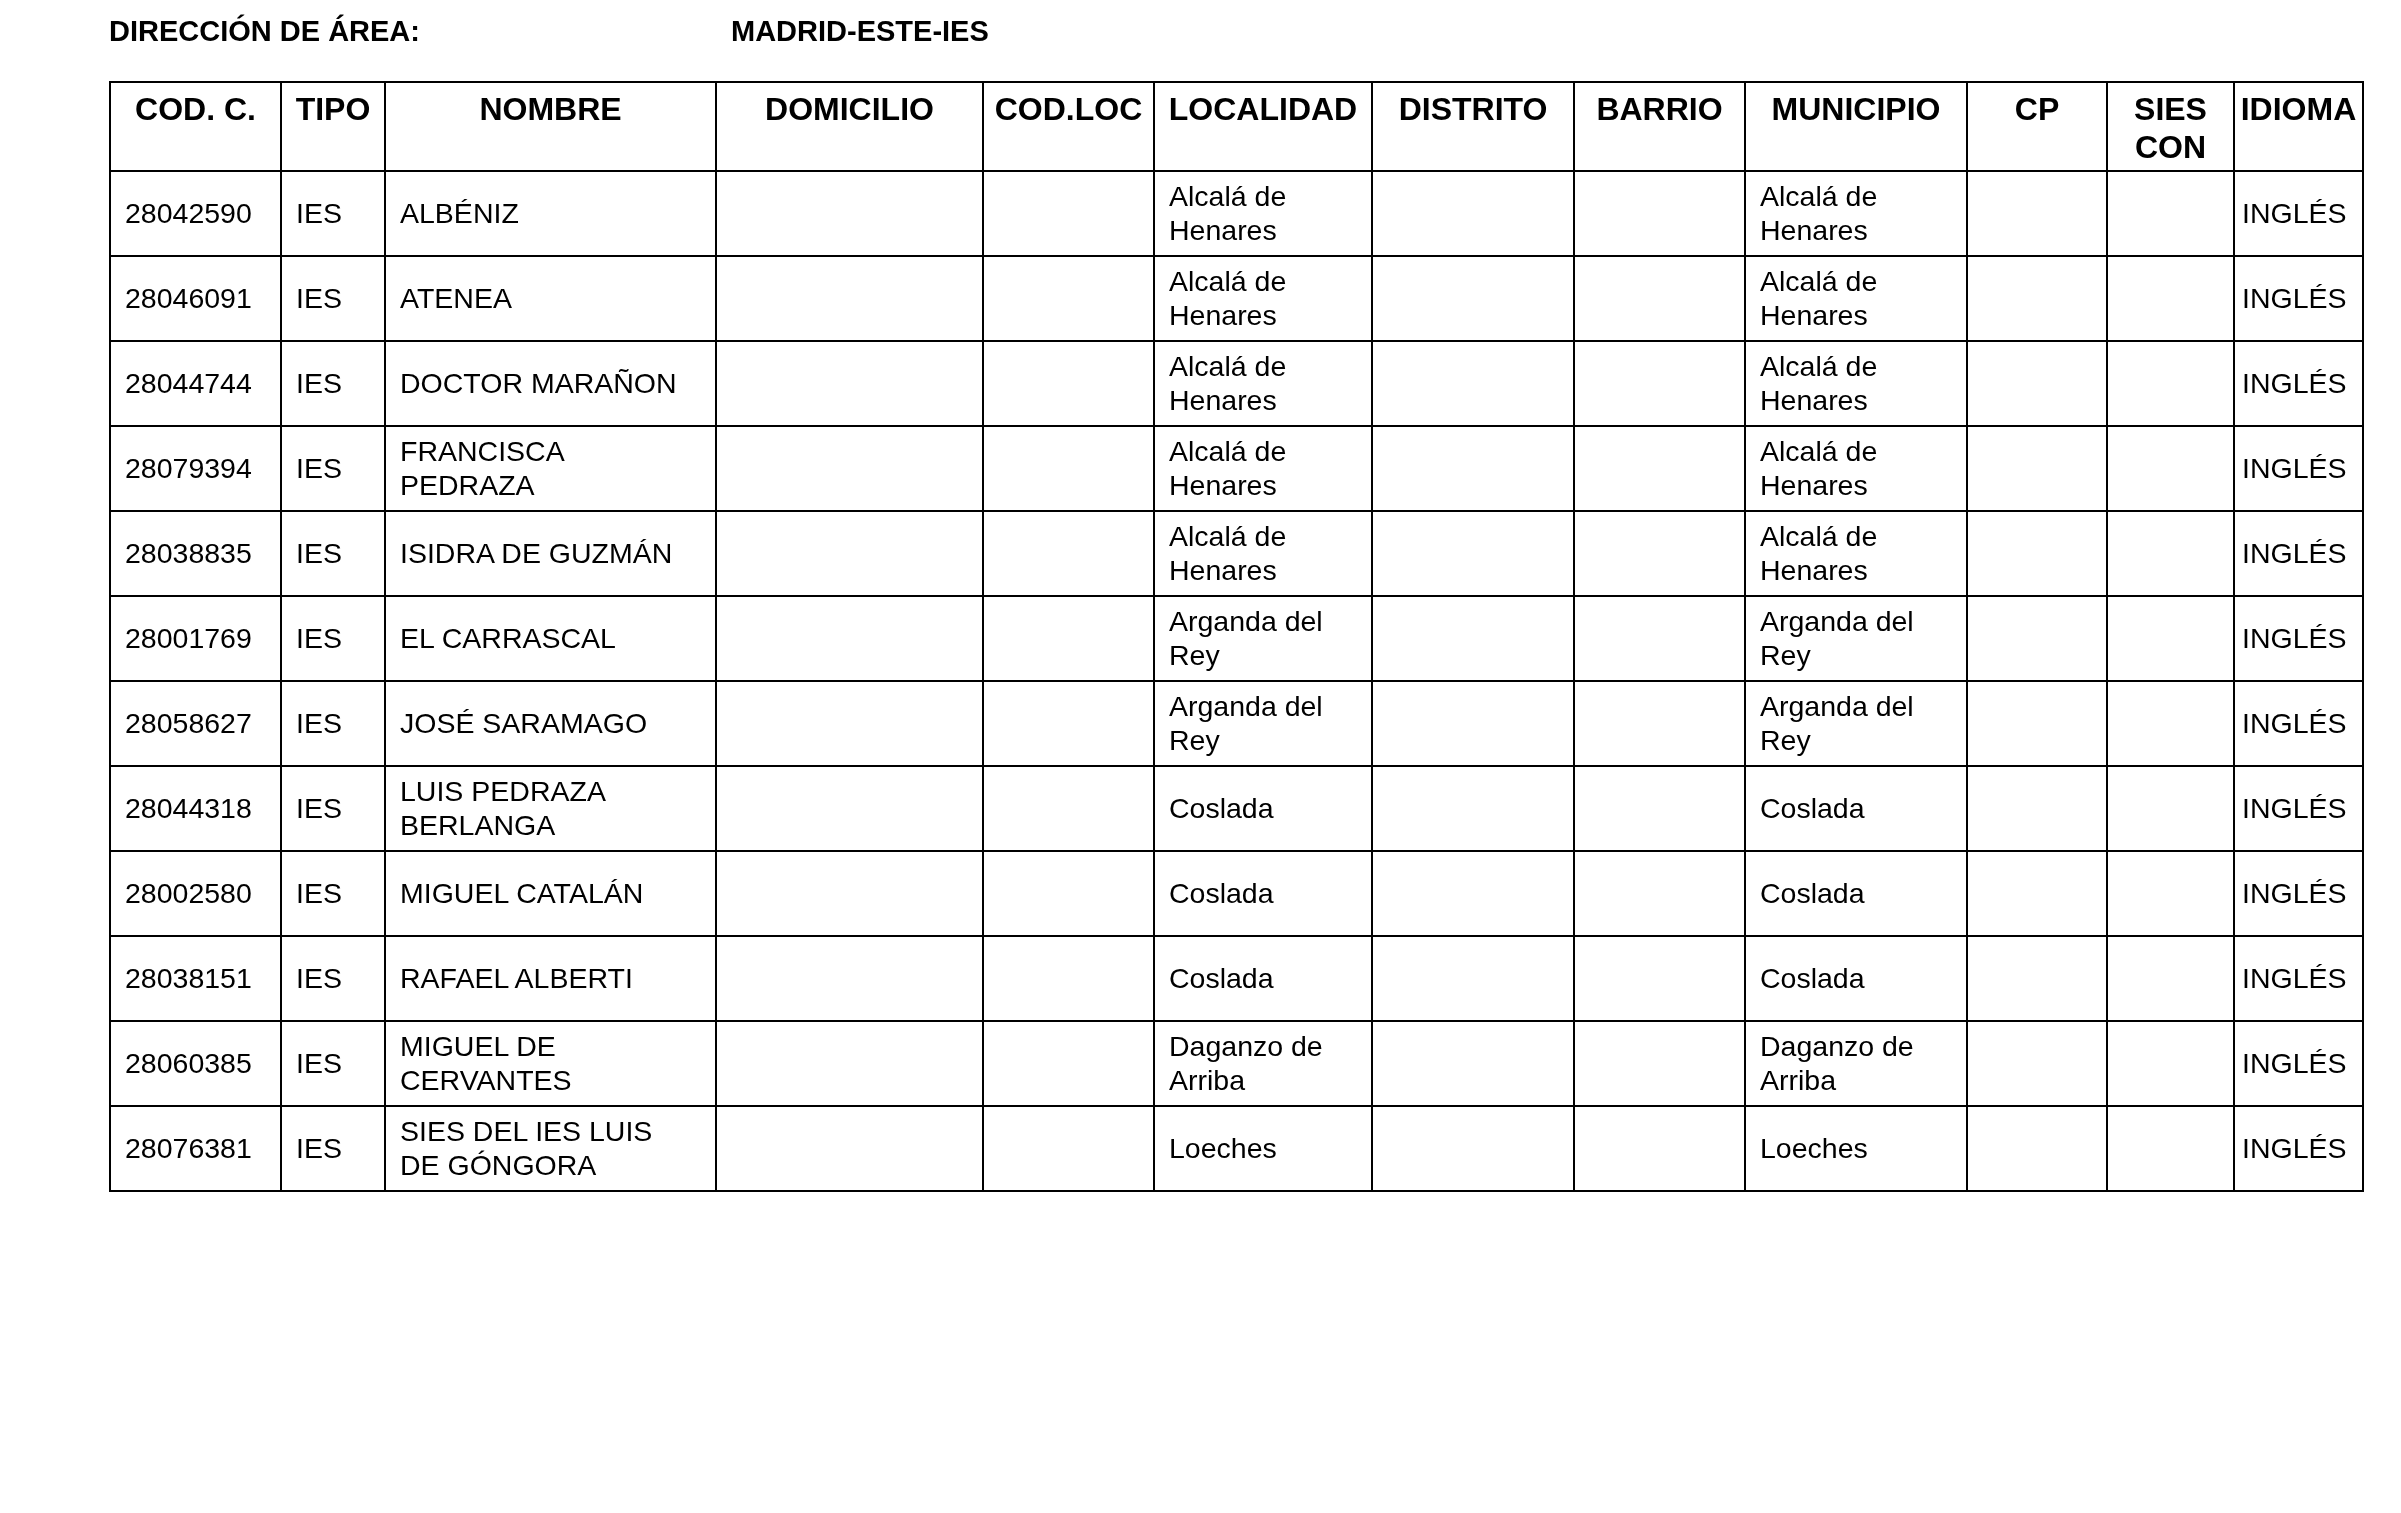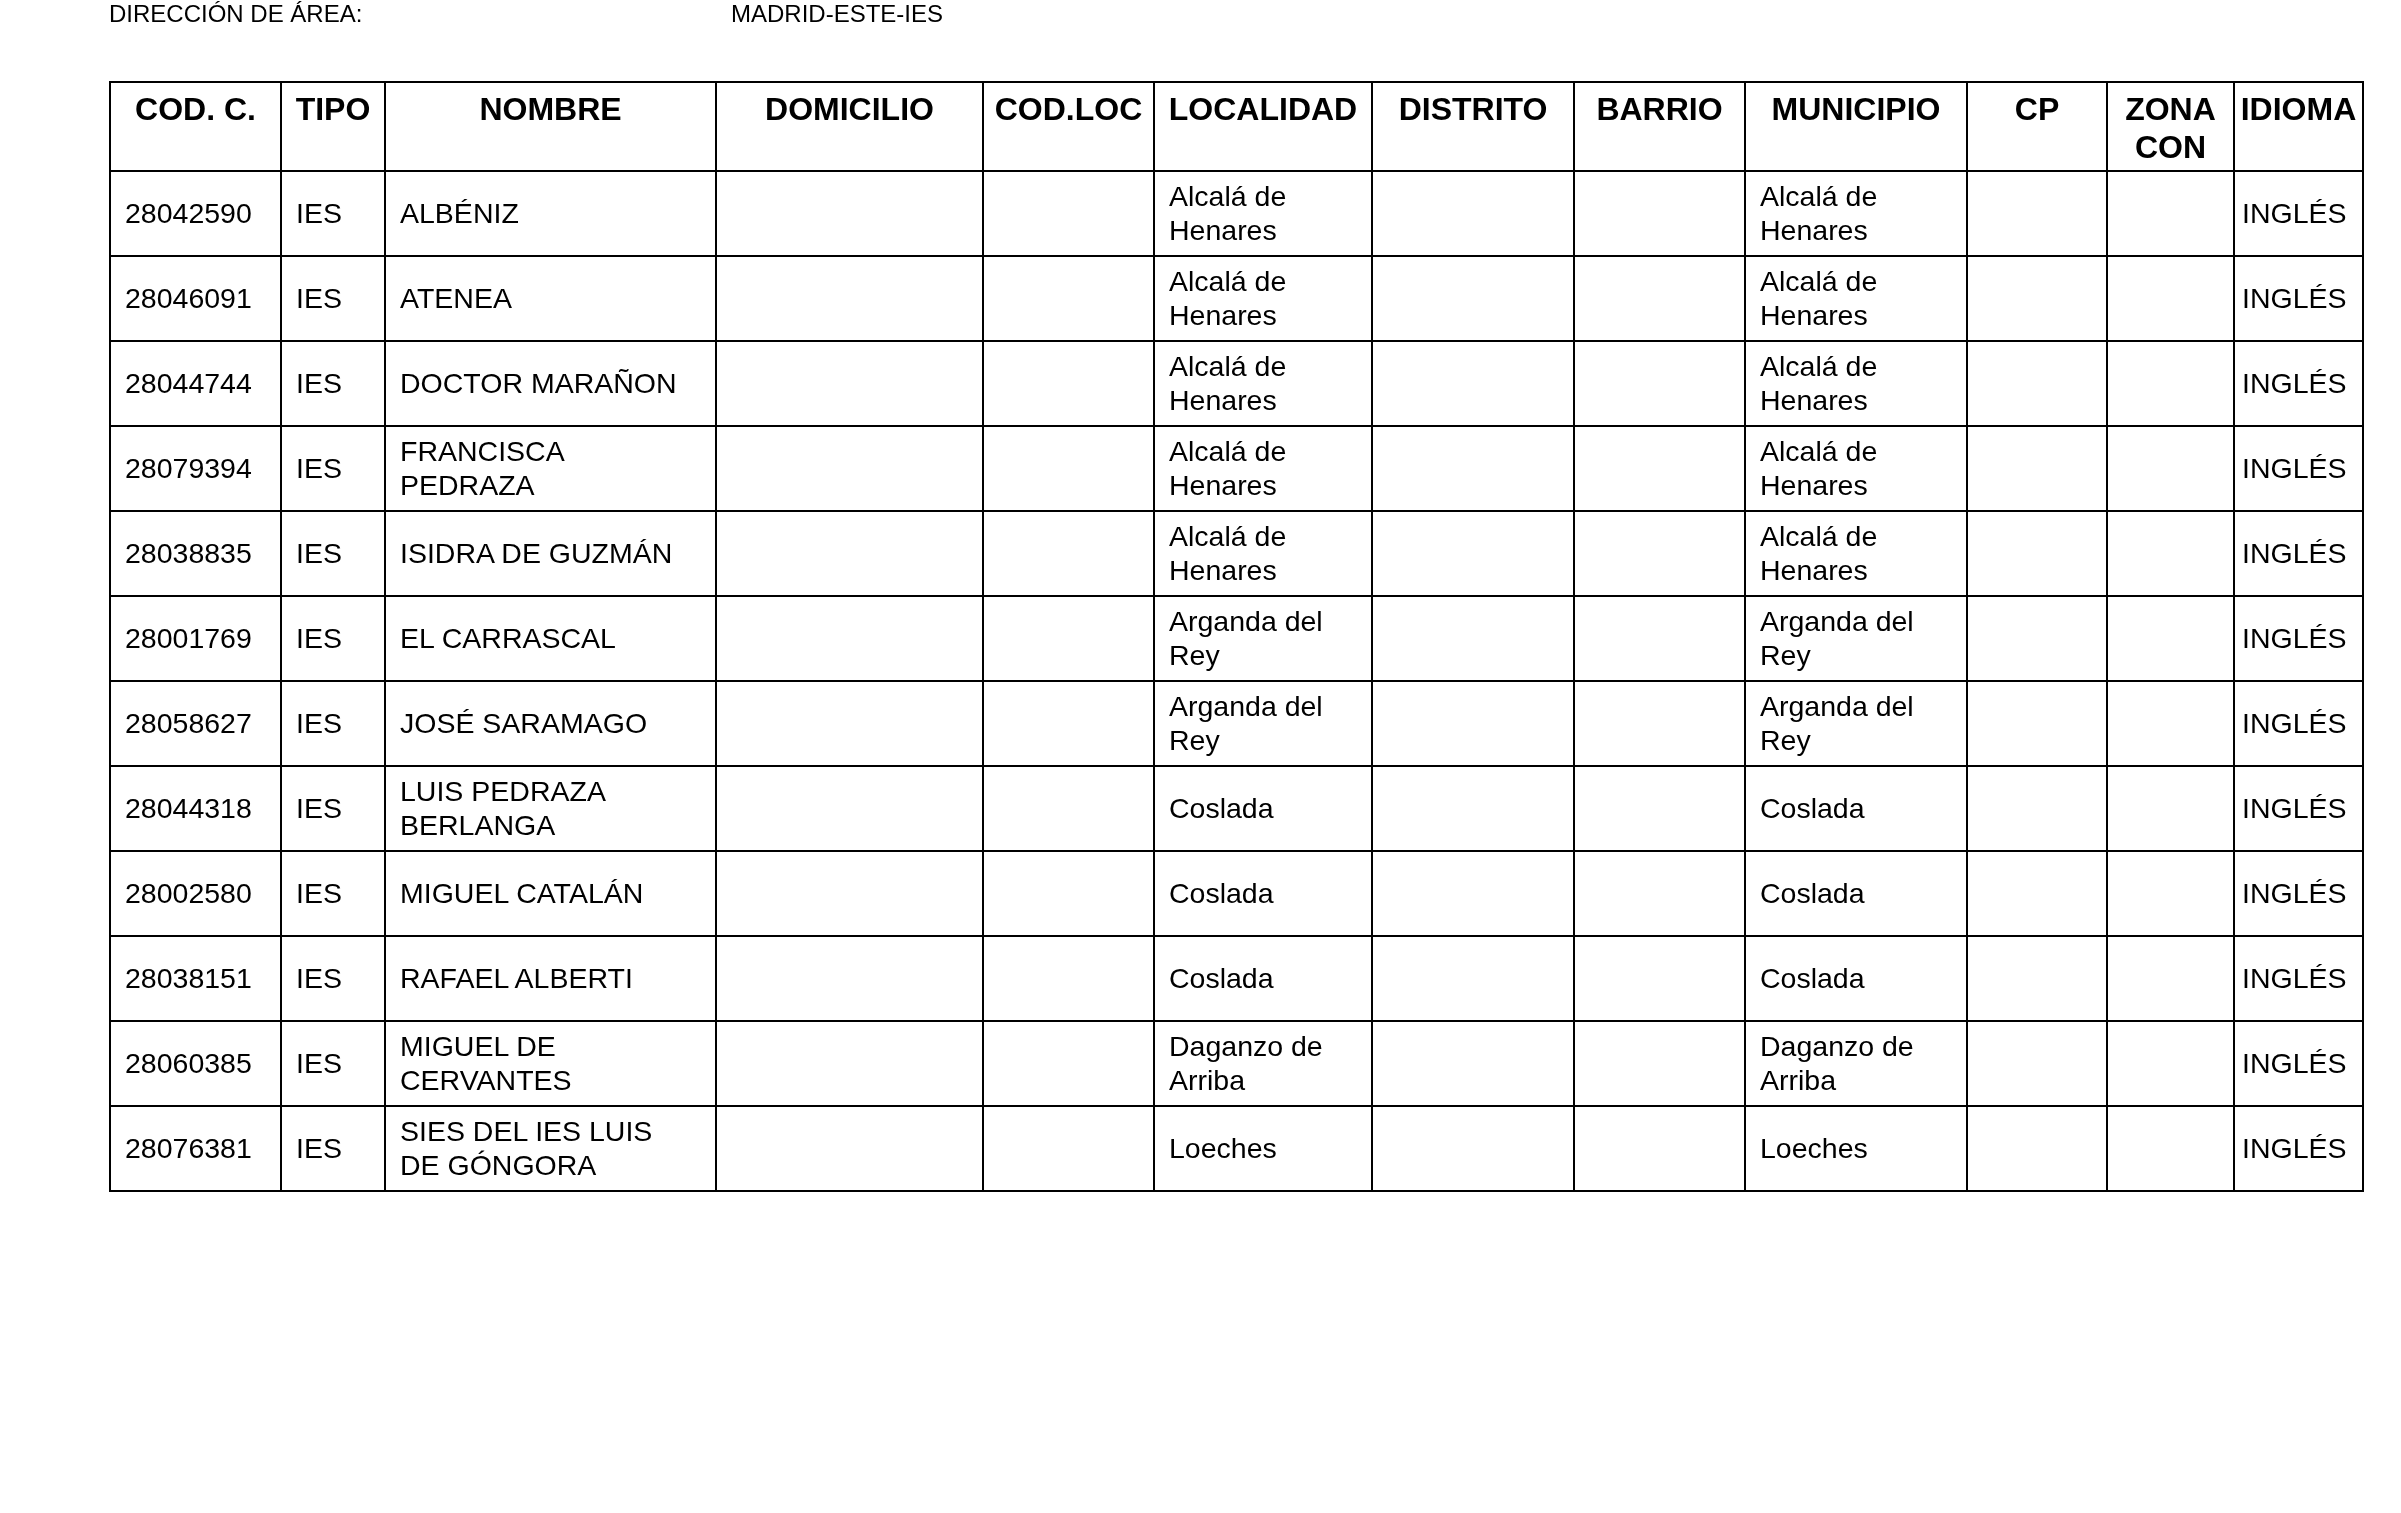--- a/index.html
+++ b/index.html
@@ -8,24 +8,24 @@
   body {
     width: 2401px;
     height: 1514px;
     position: relative;
     overflow: hidden;
     font-family: "Liberation Sans", sans-serif;
     color: #000;
   }
   .doc-header {
     position: absolute;
-    top: 0;
+    top: 15px;
     left: 109px;
-    font-size: 24px;
-    font-weight: normal;
+    font-size: 29px;
+    font-weight: bold;
     white-space: nowrap;
   }
   .doc-header .value {
     position: absolute;
     left: 622px;
     top: 0;
   }
   table.schools {
     position: absolute;
     top: 81px;
@@ -91,21 +91,21 @@
           <th class="col-cod-c">COD. C.</th>
           <th class="col-tipo">TIPO</th>
           <th class="col-nombre">NOMBRE</th>
           <th class="col-domicilio">DOMICILIO</th>
           <th class="col-cod-loc">COD.LOC</th>
           <th class="col-localidad">LOCALIDAD</th>
           <th class="col-distrito">DISTRITO</th>
           <th class="col-barrio">BARRIO</th>
           <th class="col-municipio">MUNICIPIO</th>
           <th class="col-cp">CP</th>
-          <th class="col-zona-con">ZONA CON</th>
+          <th class="col-zona-con">SIES CON</th>
           <th class="col-idioma">IDIOMA</th>
         </tr>
     </thead>
     <tbody>
         <tr>
           <td class="col-cod-c">28042590</td>
           <td class="col-tipo">IES</td>
           <td class="col-nombre">ALBÉNIZ</td>
           <td class="col-domicilio"></td>
           <td class="col-cod-loc"></td>

